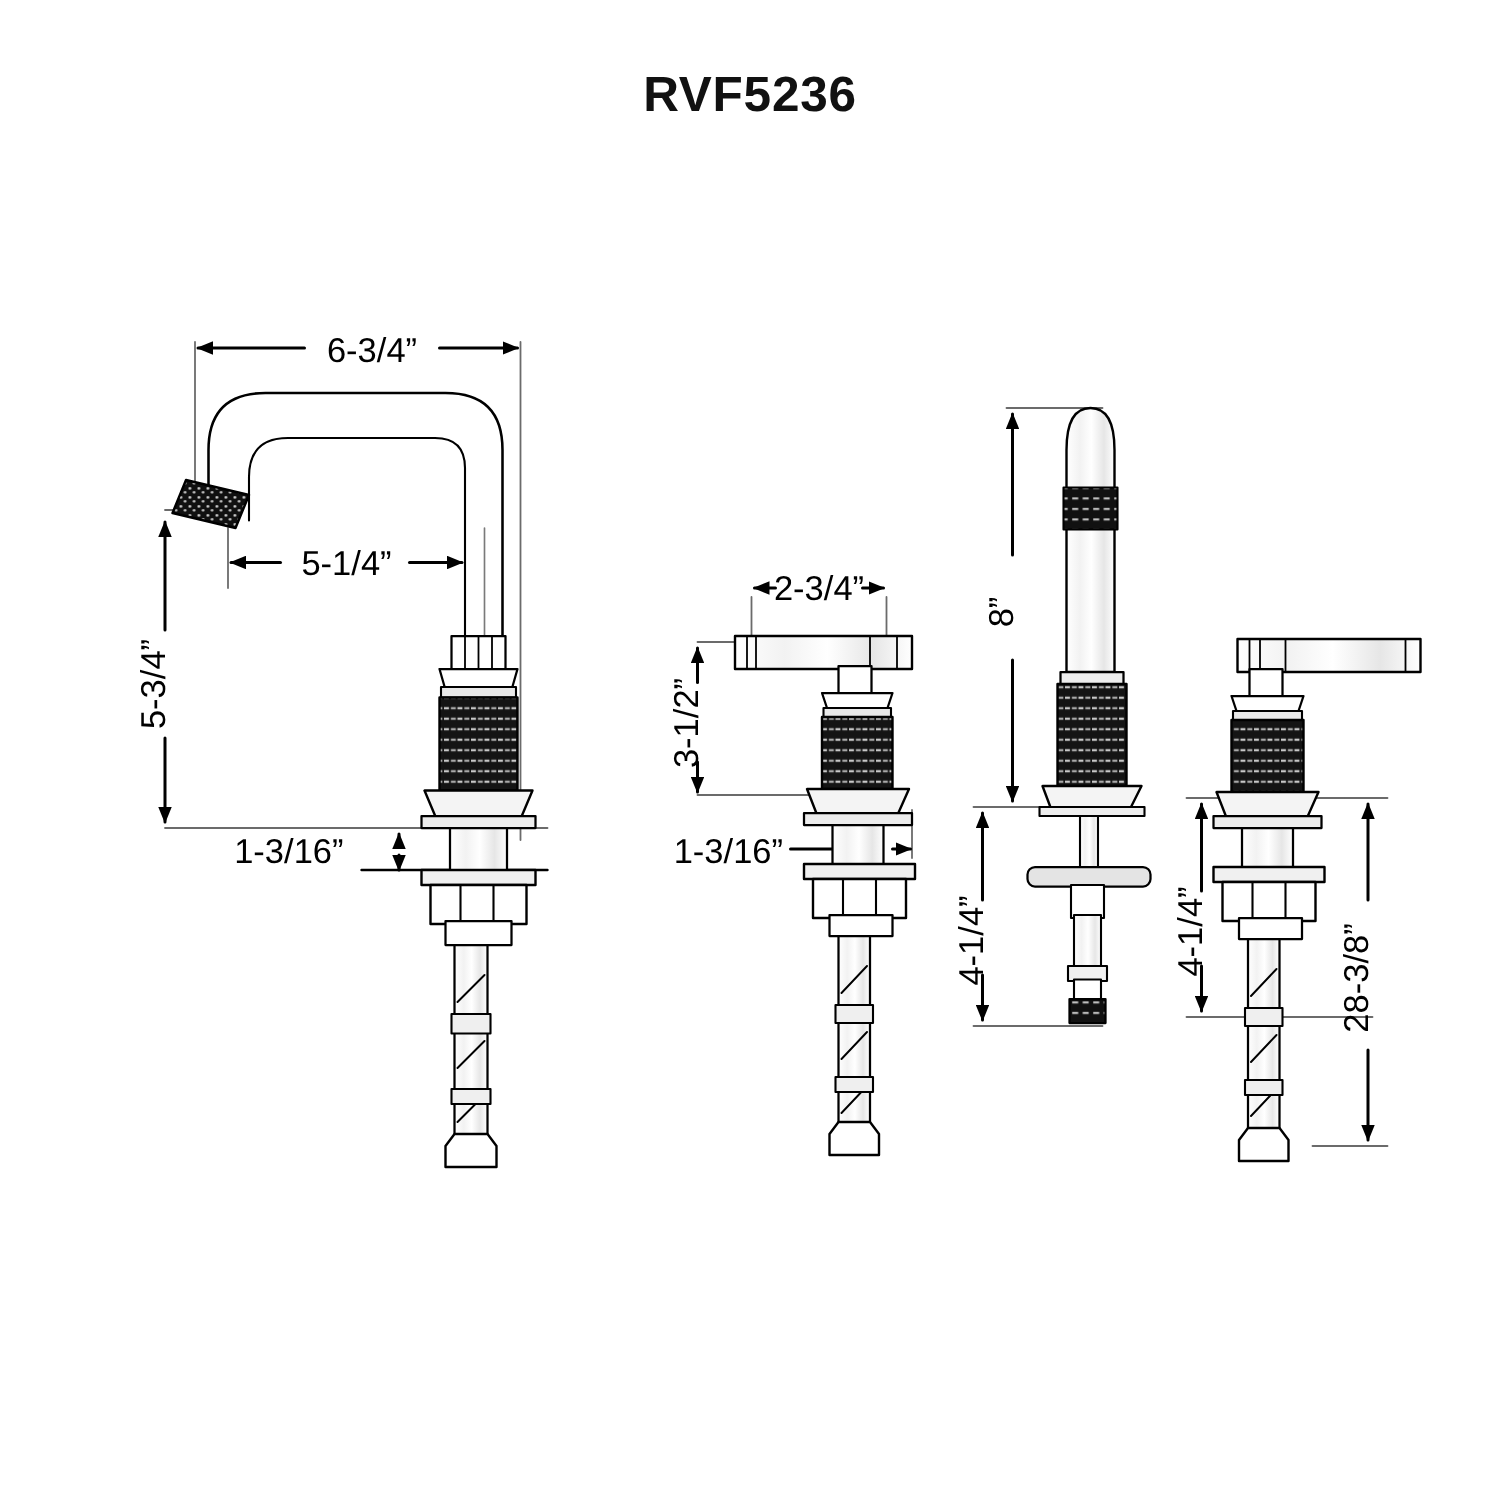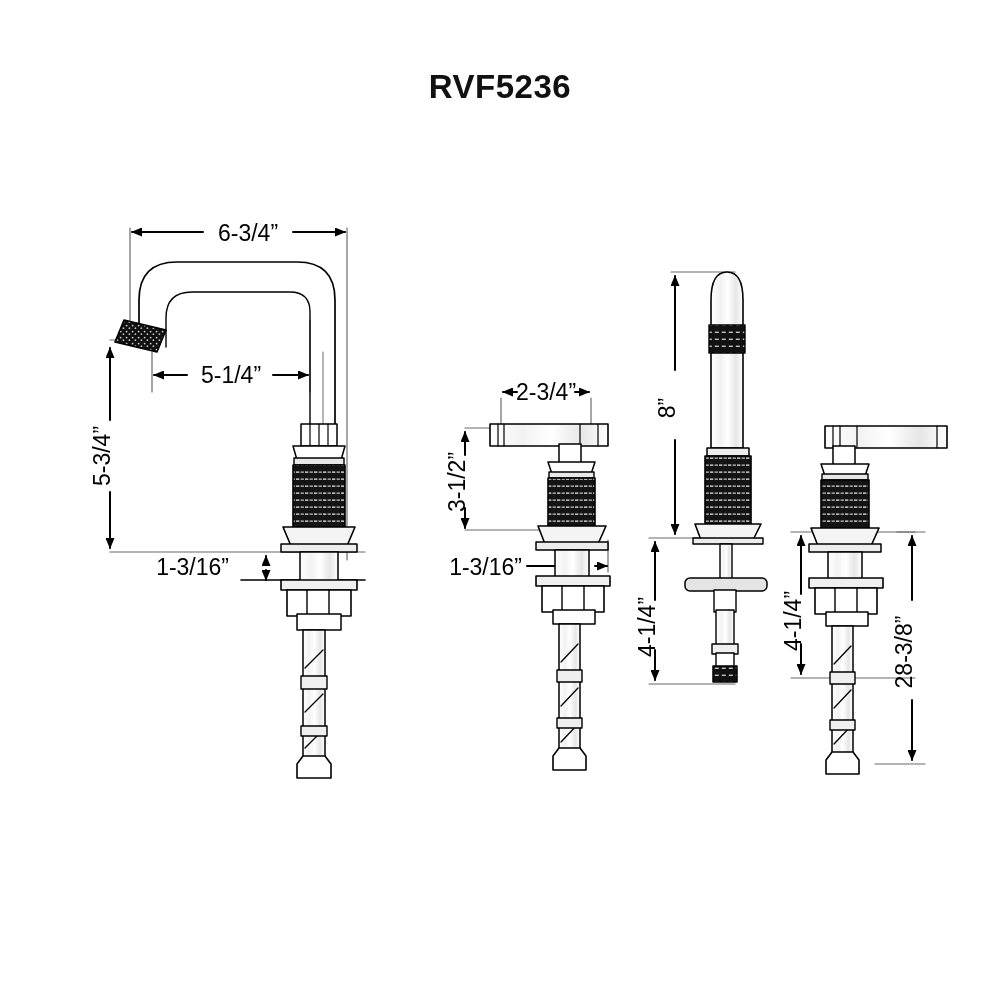--- a/index.html
+++ b/index.html
@@ -28,21 +28,20 @@
     position: absolute;
     left: 0;
     top: 44px;
     width: 1000px;
     text-align: center;
     font-size: 33px;
     font-weight: bold;
     letter-spacing: 0.5px;
     font-family: "Liberation Sans", sans-serif;
     color: #111111;
-    margin-top: 24px;
   }
   #drawing {
     position: absolute;
     left: 0;
     top: 0;
     width: 1000px;
     height: 1000px;
     margin-left: 35px;
   }
   svg { display: block; }

